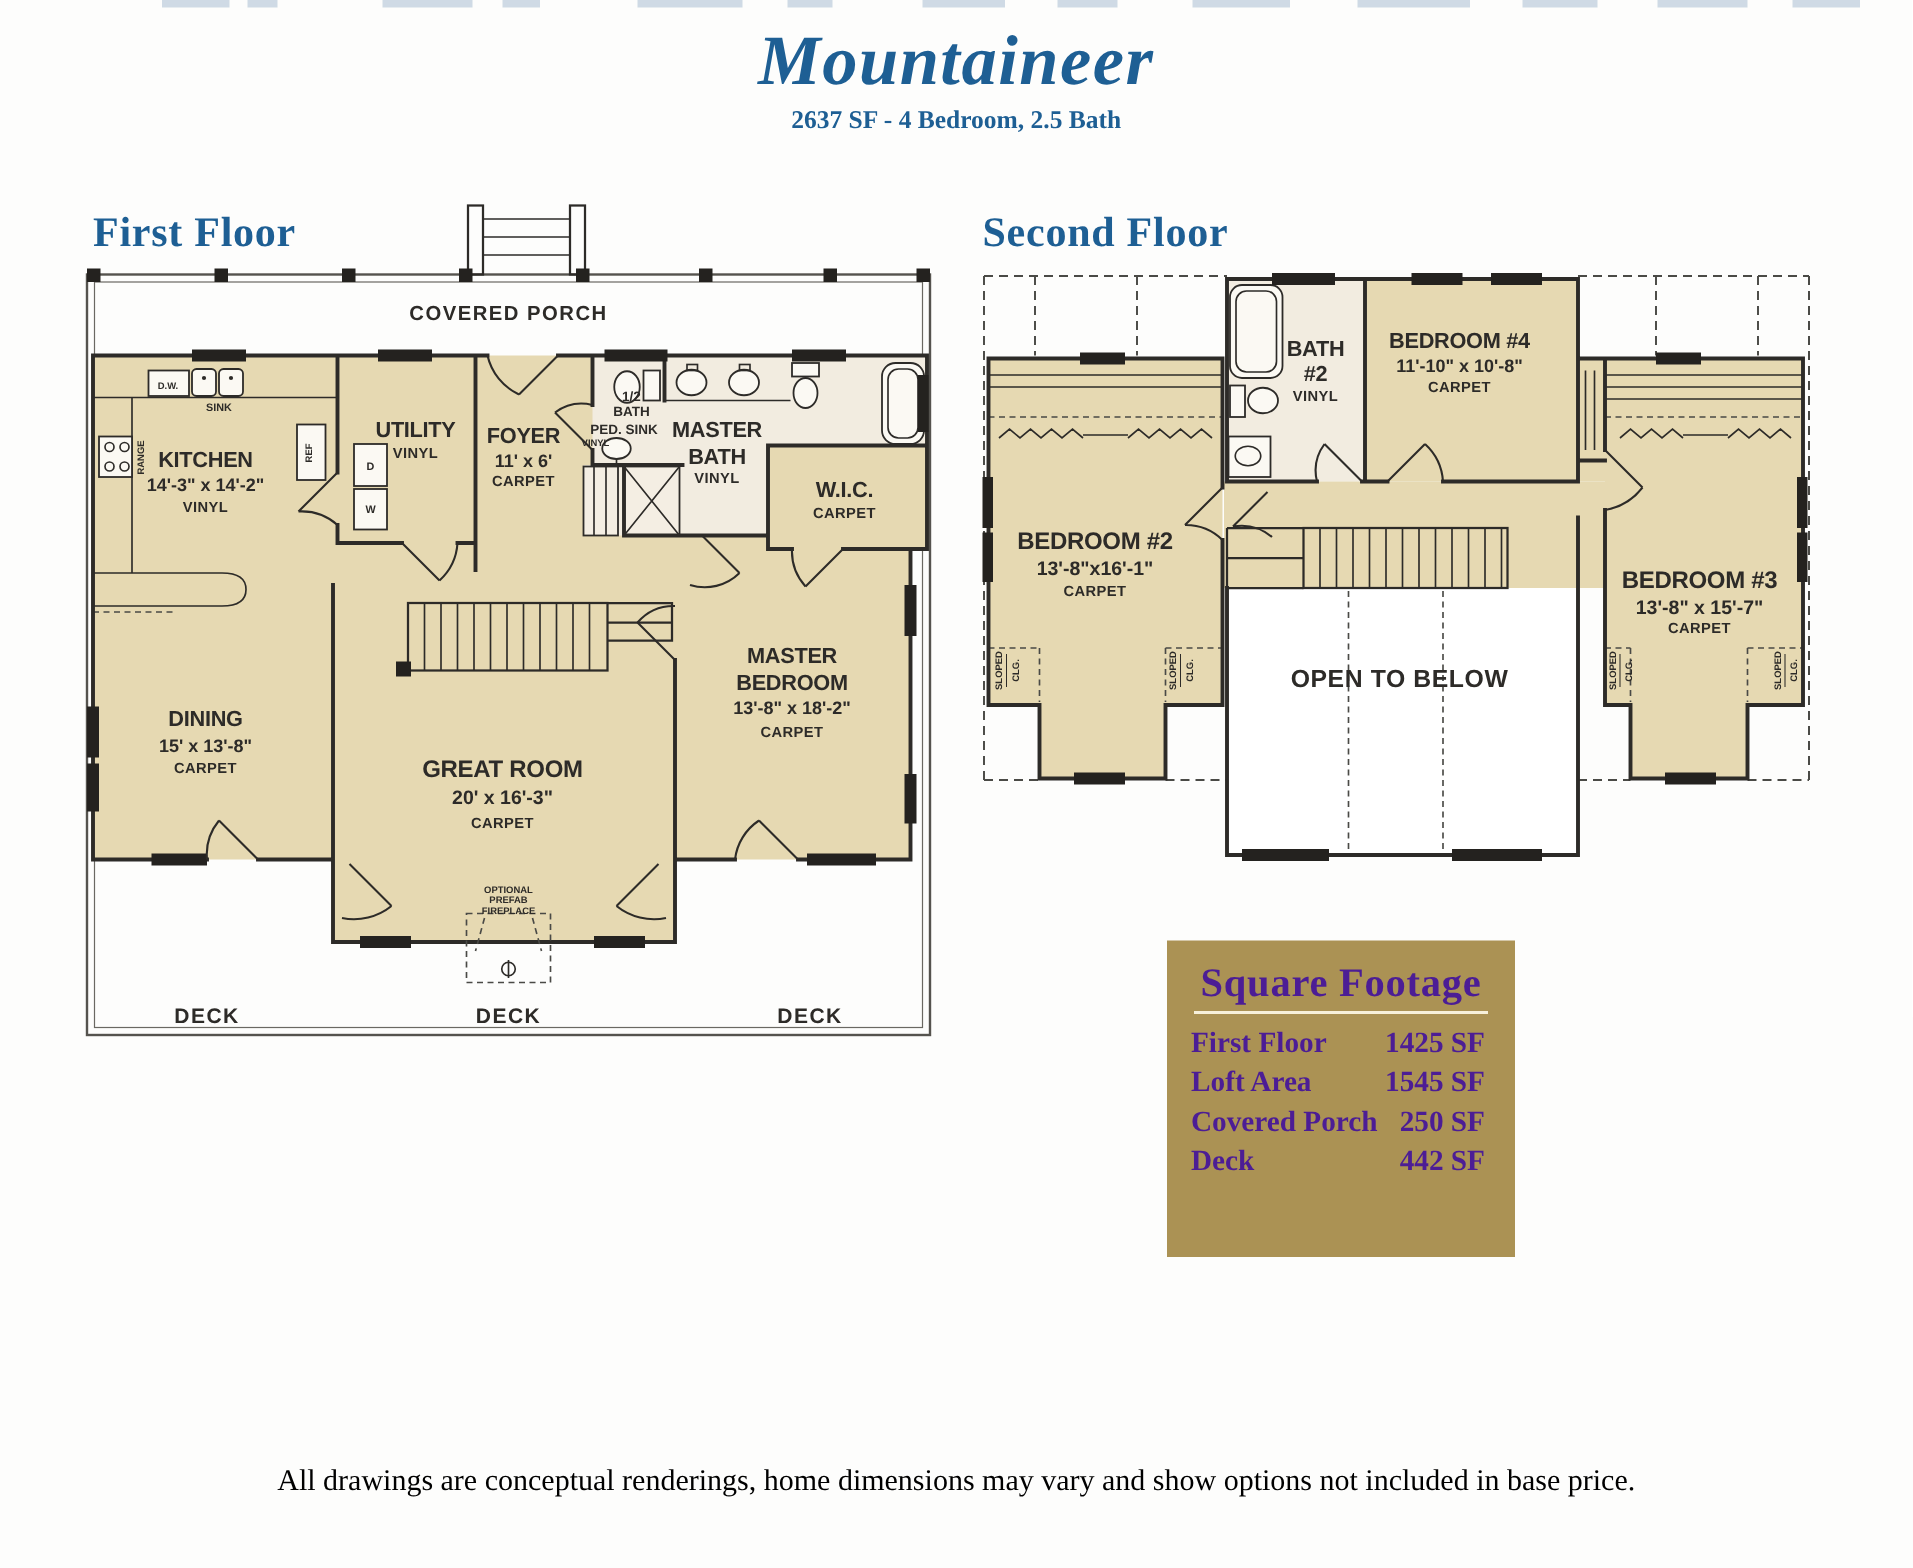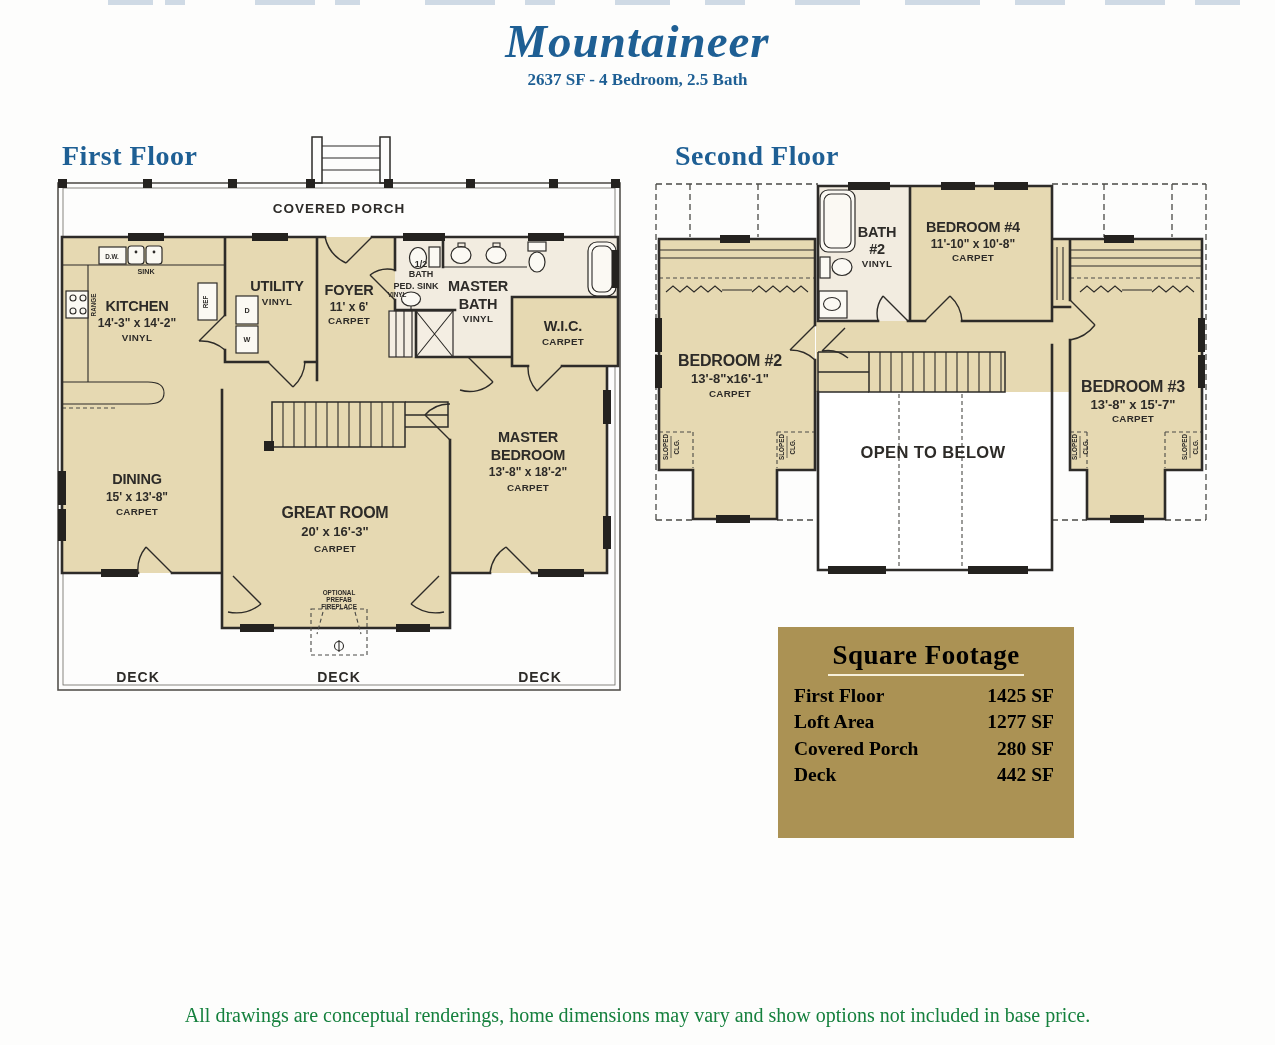--- a/index.html
+++ b/index.html
@@ -7,35 +7,35 @@
         font-family:"Liberation Sans",sans-serif;}
   
   .title{position:absolute;left:0;right:0;top:14px;text-align:center;
          font-family:"Liberation Serif",serif;font-style:italic;font-weight:bold;
          font-size:47px;color:#1e5f94;letter-spacing:1px;}
   .subtitle{position:absolute;left:0;right:0;top:70px;text-align:center;
          font-family:"Liberation Serif",serif;font-weight:bold;font-size:17px;color:#1e5f94;}
   .floor-label{position:absolute;font-family:"Liberation Serif",serif;font-weight:bold;
          font-size:28px;color:#1e5f94;letter-spacing:.5px;}
   #ff-label{left:62px;top:140px;}
-  #sf-label{left:655px;top:140px;margin-left:20px;}
+  #sf-label{left:655px;top:140px;}
   
   #artifact{position:absolute;top:0;left:0;right:0;height:10px;}
   #artifact span{position:absolute;top:0;height:5px;background:rgba(90,130,170,.28);}
   
-  #sqft{position:absolute;left:778px;top:627px;width:296px;height:211px;background:#ab9254;
-        color:#000000;font-family:"Liberation Serif",serif;}
+  #sqft{position:absolute;left:778px;top:627px;width:232px;height:211px;background:#ab9254;
+        color:#4c1d95;font-family:"Liberation Serif",serif;}
   #sqft h3{margin:13px auto 6px auto;padding:0 4px 3px 4px;width:fit-content;text-align:center;
         font-size:27px;font-weight:bold;border-bottom:2px solid #f7f0da;letter-spacing:.5px;}
   #sqft .rows{margin-top:7px;}
   #sqft .row{display:flex;justify-content:space-between;padding:0 20px 0 16px;
         font-size:19.5px;font-weight:bold;line-height:26.4px;}
   
   #disclaimer{position:absolute;left:0;right:0;top:976px;text-align:center;
-        font-family:"Liberation Serif",serif;font-size:20px;color:#15803d;margin-top:28px;}
+        font-family:"Liberation Serif",serif;font-size:20px;color:#000000;}
   
   svg{position:absolute;left:0;top:0;}
   svg text{text-anchor:middle;fill:#2d2b28;font-family:"Liberation Sans",sans-serif;font-weight:bold;}
   .t-name{font-size:14.5px;letter-spacing:-.2px}
   .t-name-lg{font-size:16px;letter-spacing:-.2px}
   .t-dim{font-size:12px}
   .t-dim-lg{font-size:13px}
   .t-floor{font-size:9.8px;letter-spacing:.3px}
   .t-small{font-size:9px}
   .t-tiny{font-size:7.2px}
@@ -359,25 +359,25 @@
 
   <div id="sqft">
     <h3>Square Footage</h3>
     <div class="rows">
       <div class="row">
         <span>First Floor</span>
         <span>1425 SF</span>
       </div>
       <div class="row">
         <span>Loft Area</span>
-        <span>1277 SF</span>
+        <span>1545 SF</span>
       </div>
       <div class="row">
         <span>Covered Porch</span>
-        <span>280 SF</span>
+        <span>250 SF</span>
       </div>
       <div class="row">
         <span>Deck</span>
         <span>442 SF</span>
       </div>
     </div>
   </div>
 
   <div id="disclaimer">All drawings are conceptual renderings, home dimensions may vary and show options not included in base price.</div>
 </div>

